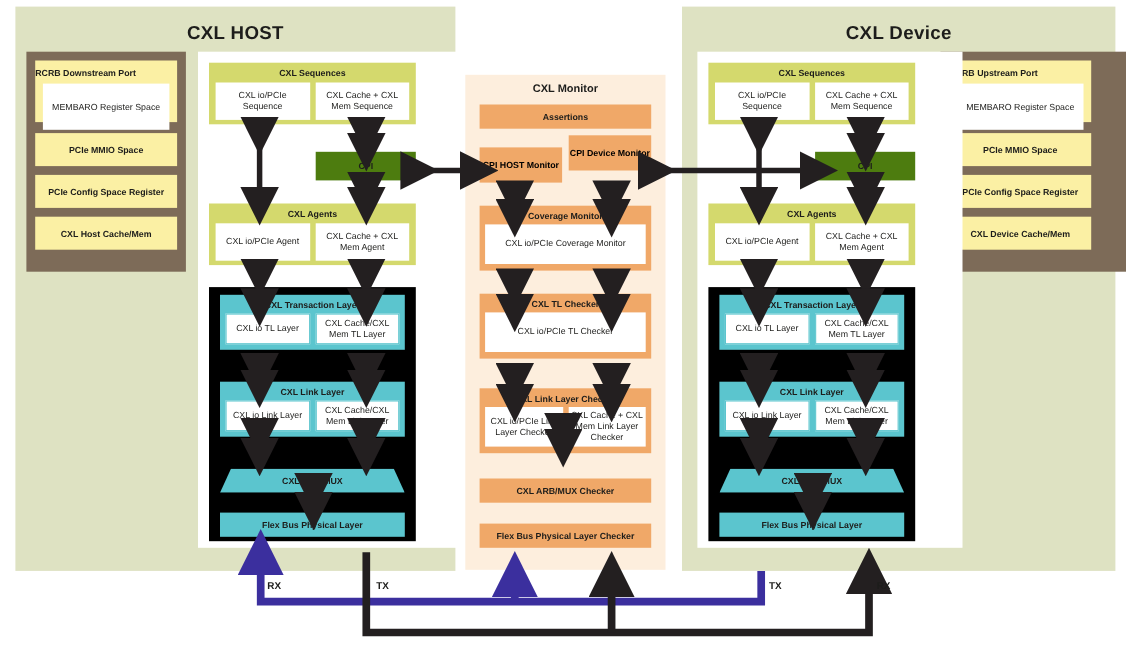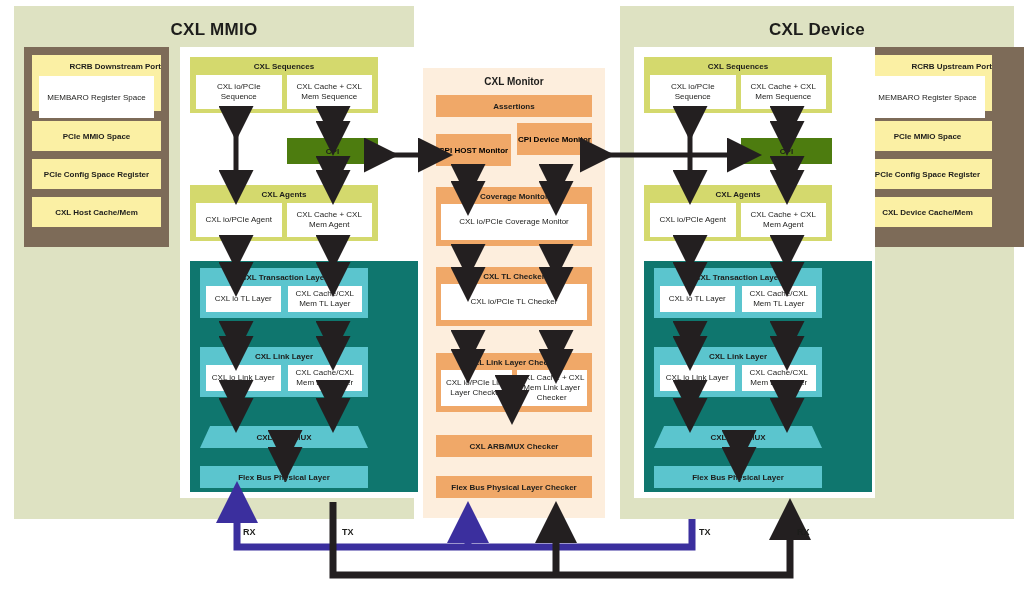--- a/index.html
+++ b/index.html
@@ -19,21 +19,21 @@
     position:absolute;width:100%;top:14px;text-align:center;
     font-size:17px;font-weight:bold;color:#1d1d1b;letter-spacing:.3px;
   }
 
   
   .rcrb{position:absolute;background:#7d6b58;top:47px;width:145px;height:200px;}
   #host-rcrb{left:24px;}
   #dev-rcrb{left:855px;padding-left:44px;}
   .rcrb-cell{
     position:absolute;left:8px;width:129px;background:#fbf0a4;
-    font-size:8px;font-weight:bold;color:#1d1d1b;text-align:right;
+    font-size:8px;font-weight:bold;color:#1d1d1b;text-align:left;
     display:flex;align-items:center;justify-content:center;
   }
   .rcrb-cell.tall{height:56px;display:block;}
   .rcrb-head{padding-top:7px;font-size:8px;font-weight:bold;}
   .rcrb-inner{
     margin:5px 7px 0 7px;background:#ffffff;height:42px;
     display:flex;align-items:center;justify-content:center;
     font-size:8px;font-weight:normal;color:#1d1d1b;
   }
 
@@ -57,21 +57,21 @@
   }
   .cellb{border:1px solid #5bc5ce;}
 
   .cpi{
     position:absolute;background:#4d7c0f;height:26px;width:91px;
     display:flex;align-items:center;justify-content:center;
     font-size:8px;font-weight:bold;color:#1d1d1b;
   }
 
   
-  .stack{position:absolute;background:#0f766e;padding-left:40px;}
+  .stack{position:absolute;background:#000000;}
   .teal{background:#5bc5ce;}
   .teal .grp-title{font-size:8px;font-weight:bold;}
 
   .bar{
     display:flex;align-items:center;justify-content:center;
     font-size:8px;font-weight:bold;color:#1d1d1b;
   }
 
   
   .trap{
@@ -92,21 +92,21 @@
     font-size:8px;color:#1d1d1b;line-height:1.25;padding:2px;box-sizing:border-box;
   }
   .lbl{position:absolute;font-size:9px;font-weight:bold;color:#1d1d1b;}
 </style>
 </head>
 <body>
 
 <div id="stage">
 
   <div class="sidepanel" id="host-panel">
-    <div class="panel-title">CXL MMIO</div>
+    <div class="panel-title">CXL HOST</div>
   </div>
 
   <div class="rcrb" id="host-rcrb">
     <div class="rcrb-cell tall" style="top:8px;">
       <div class="rcrb-head">RCRB Downstream Port</div>
       <div class="rcrb-inner">MEMBARO Register Space</div>
     </div>
     <div class="rcrb-cell" style="top:74px;height:30px;">PCIe MMIO Space</div>
     <div class="rcrb-cell" style="top:112px;height:30px;">PCIe Config Space Register</div>
     <div class="rcrb-cell" style="top:150px;height:30px;">CXL Host Cache/Mem</div>

